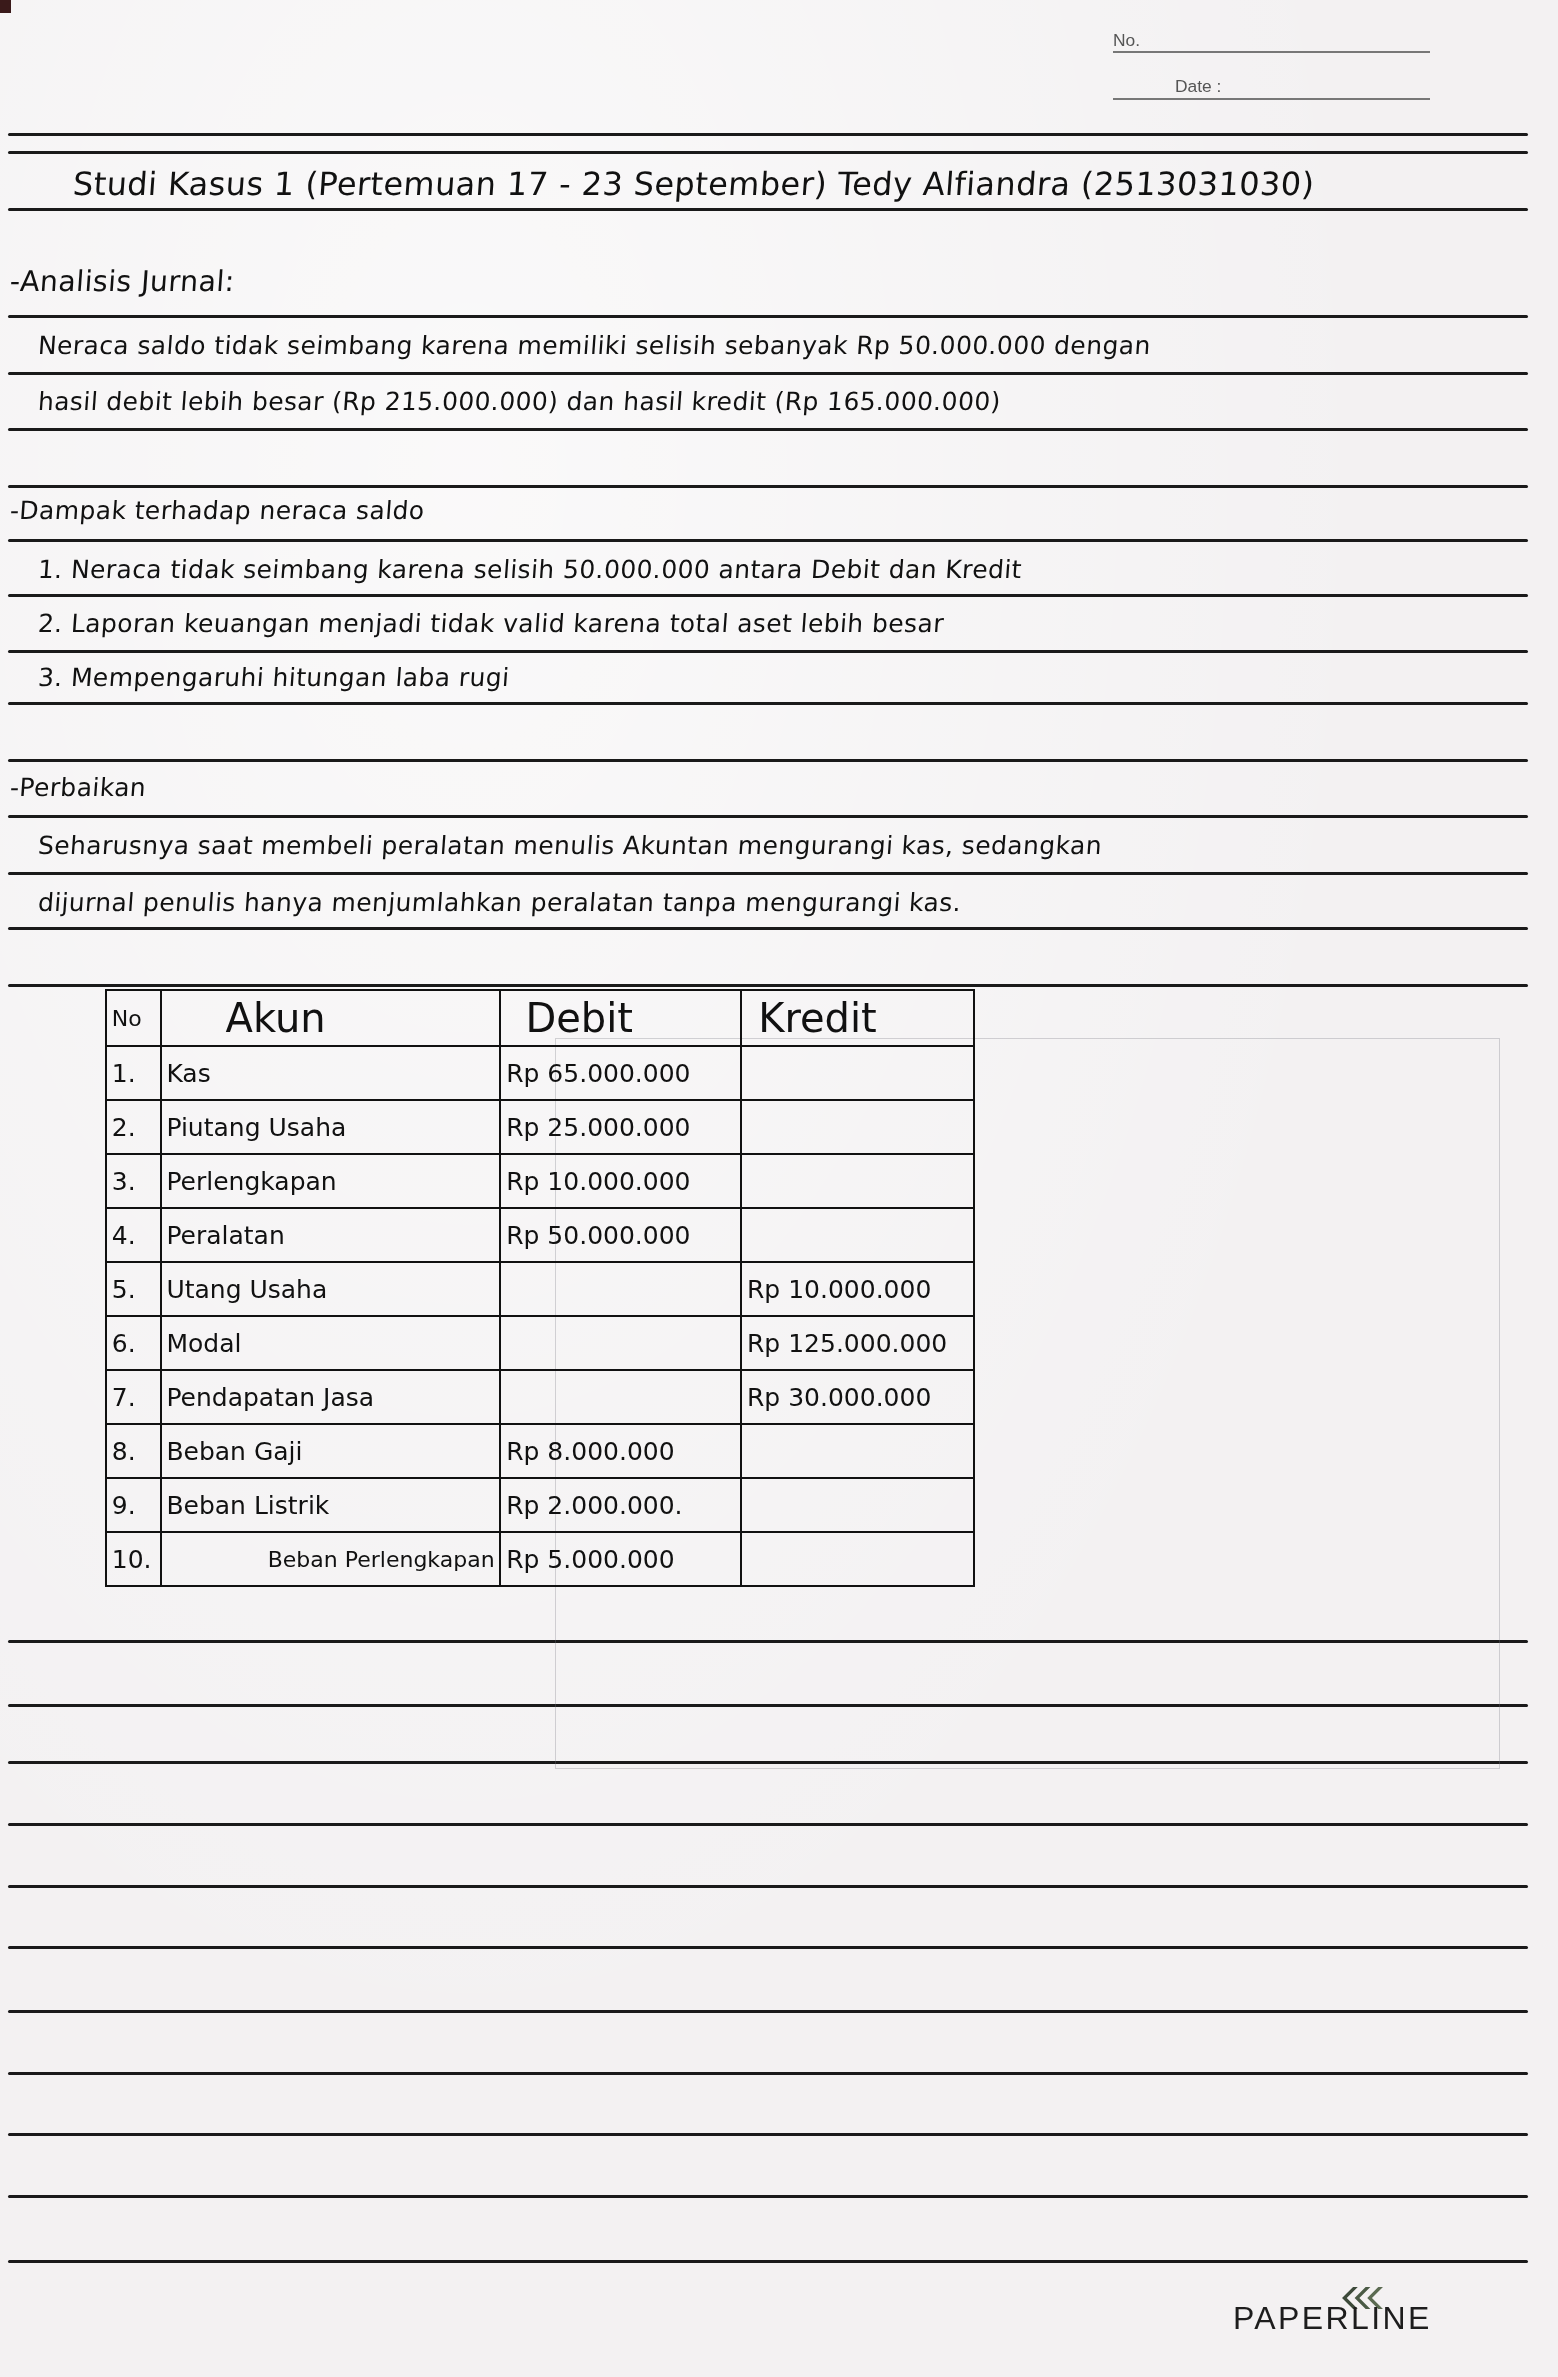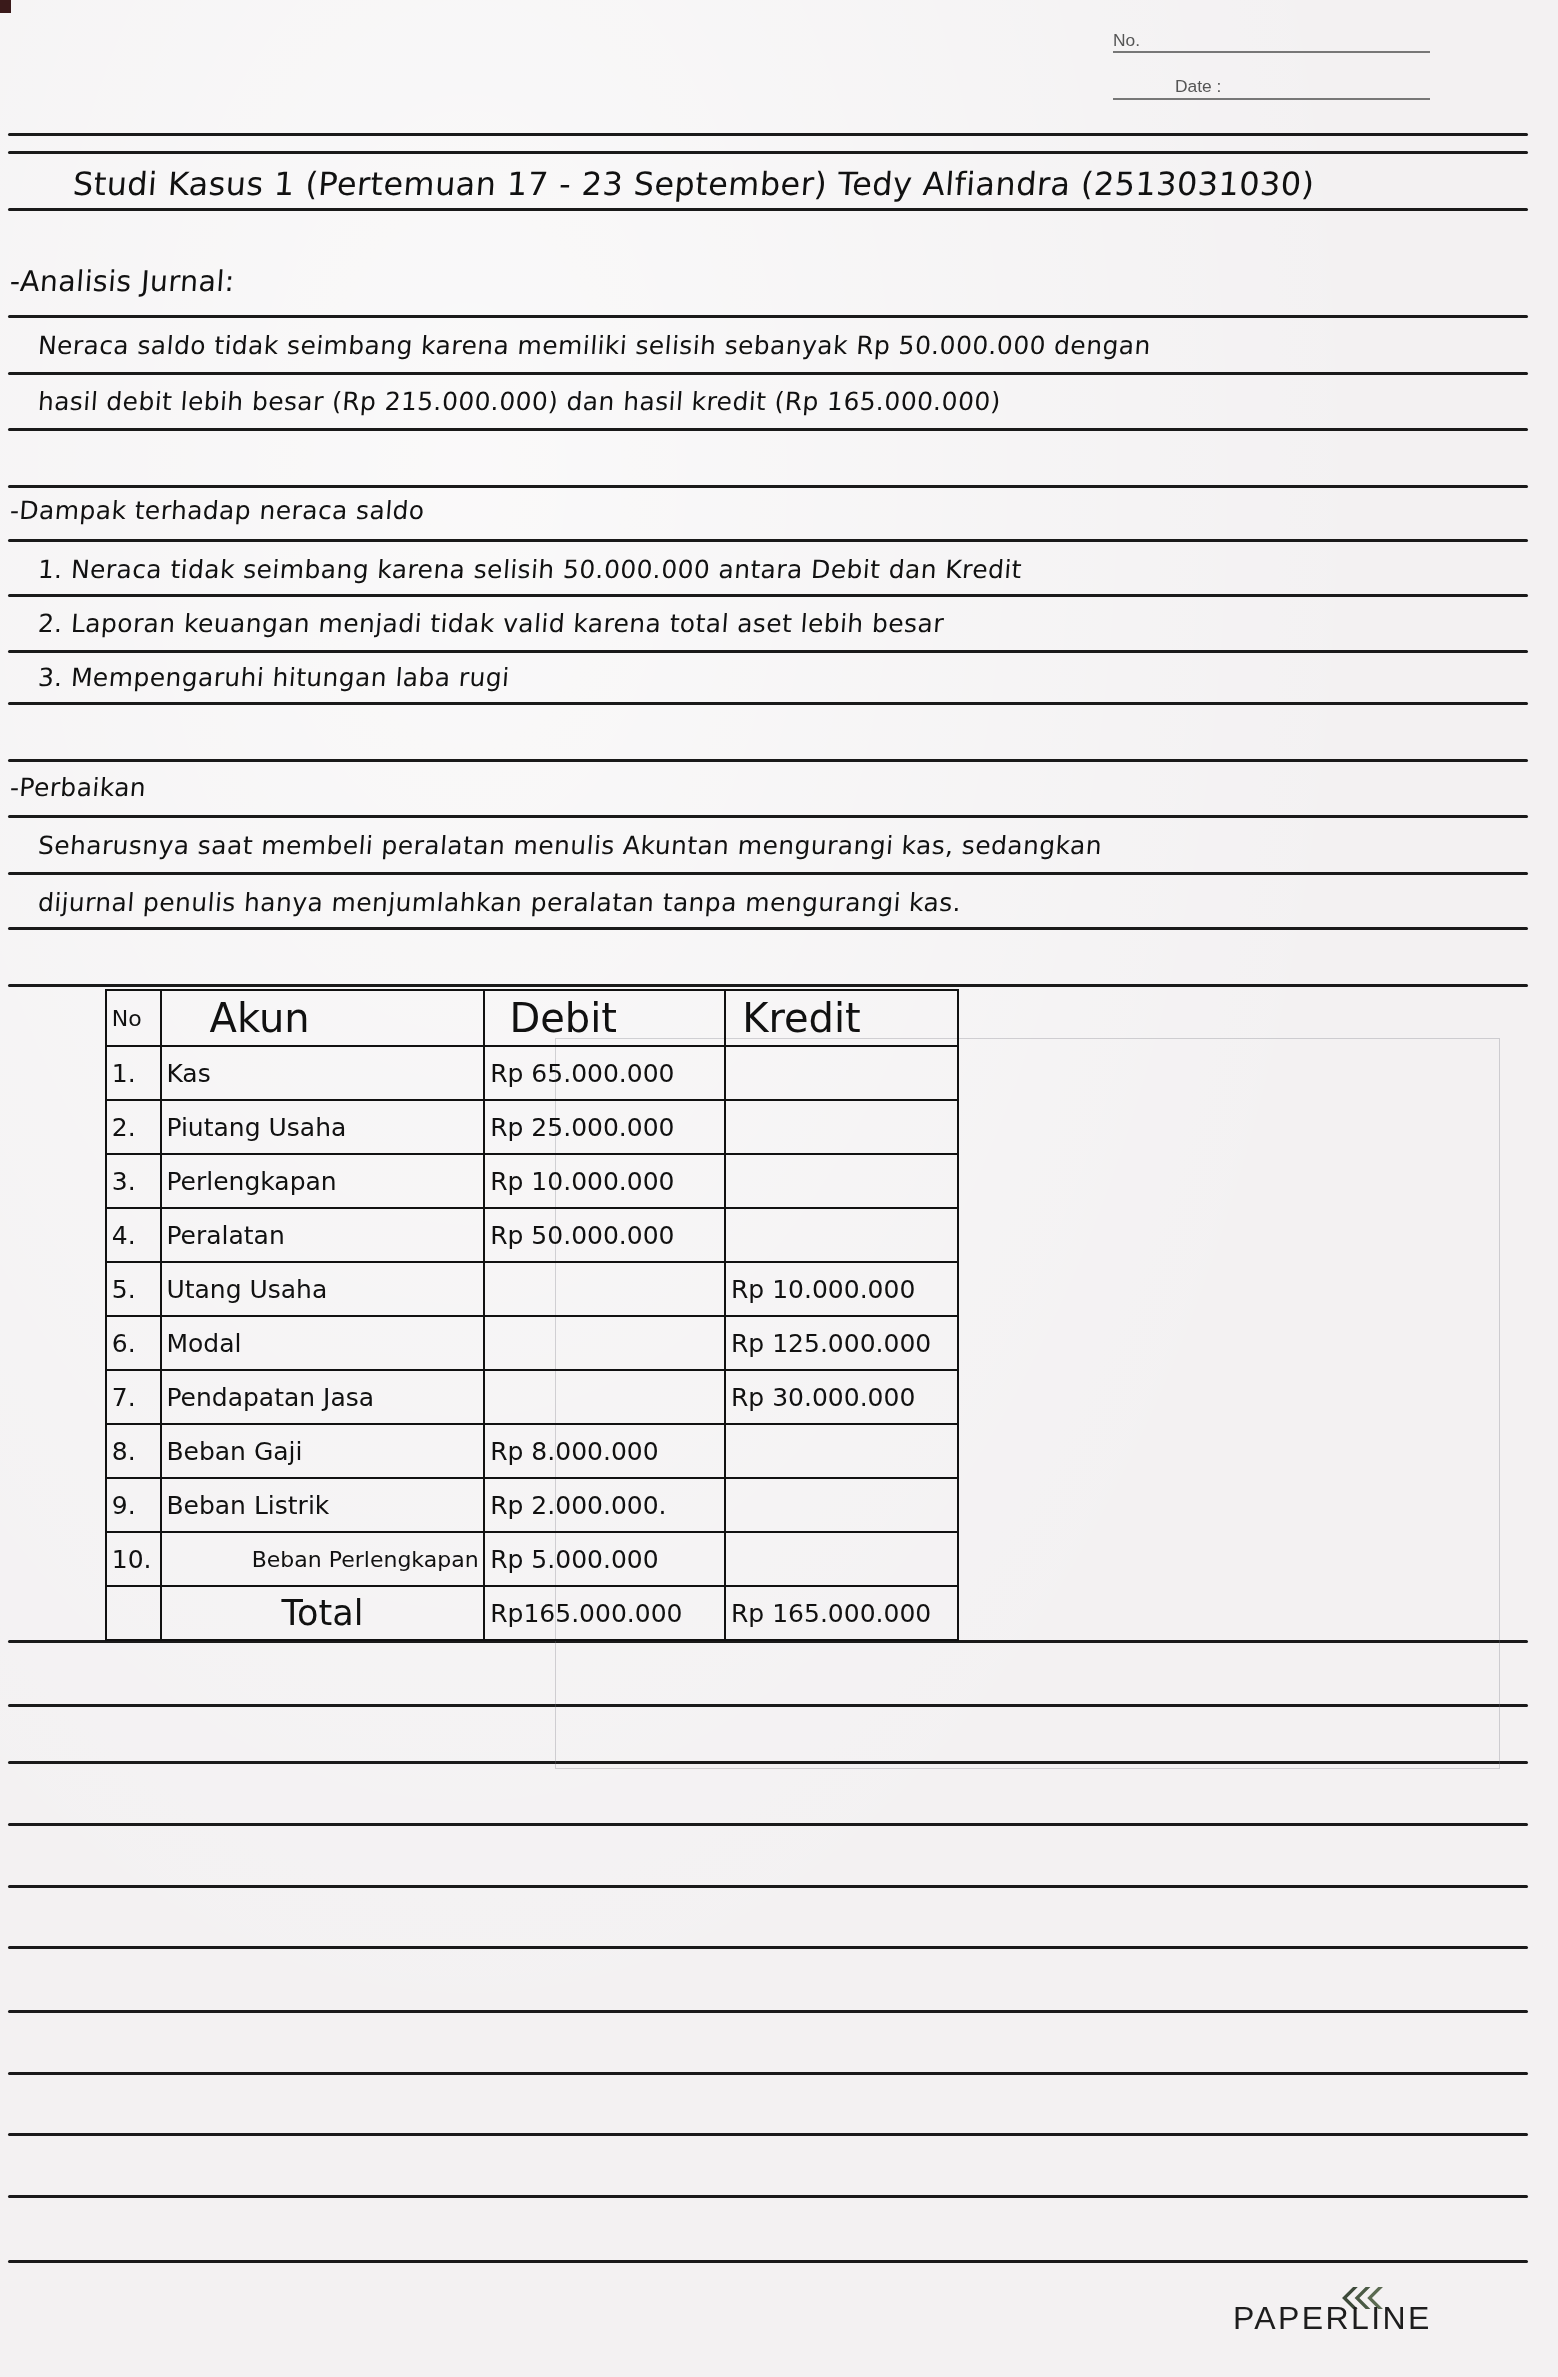--- a/index.html
+++ b/index.html
@@ -126,21 +126,21 @@
   <div class="hw heading" style="left:9.5px; top:773px; font-size:25px;">-Perbaikan</div>
   <div class="hw" style="left:38px; top:831px; font-size:25px;">Seharusnya saat membeli peralatan menulis Akuntan mengurangi kas, sedangkan</div>
   <div class="hw" style="left:38px; top:888px; font-size:25px;">dijurnal penulis hanya menjumlahkan peralatan tanpa mengurangi kas.</div>
 
   <div class="ghost-box" style="left:555px; top:1038px; width:943px; height:729px;"></div>
 
   <table class="ledger">
     <thead>
       <tr>
         <th class="c-no" style="font-size:22px;">No</th>
-        <th class="c-akun" style="padding-left:48px;">Akun</th>
+        <th class="c-akun" style="padding-left:64px;">Akun</th>
         <th class="c-debit" style="padding-left:24px;">Debit</th>
         <th class="c-kredit" style="padding-left:16px;">Kredit</th>
       </tr>
     </thead>
     <tbody>
       <tr>
         <td>1.</td>
         <td>Kas</td>
         <td>Rp 65.000.000</td>
         <td></td>
@@ -191,26 +191,20 @@
         <td>9.</td>
         <td>Beban Listrik</td>
         <td>Rp 2.000.000.</td>
         <td></td>
       </tr>
       <tr>
         <td>10.</td>
         <td style="font-size:22px;text-align:right;">Beban Perlengkapan</td>
         <td>Rp 5.000.000</td>
         <td></td>
-      </tr>
-      <tr>
-        <td></td>
-        <td class="total-label">Total</td>
-        <td>Rp165.000.000</td>
-        <td>Rp 165.000.000</td>
       </tr>
     </tbody>
   </table>
 
   <svg class="brand-logo" width="63" height="32" viewBox="0 0 80 40">
     <polygon points="14,20 28,6 34,6 20,20 34,34 28,34" fill="#3d4a3a"></polygon>
     <polygon points="30,20 44,6 50,6 36,20 50,34 44,34" fill="#4a5a45"></polygon>
     <polygon points="46,20 60,6 66,6 52,20 66,34 60,34" fill="#5b6b52"></polygon>
   </svg>
   <div class="brand">PAPERLINE</div>

